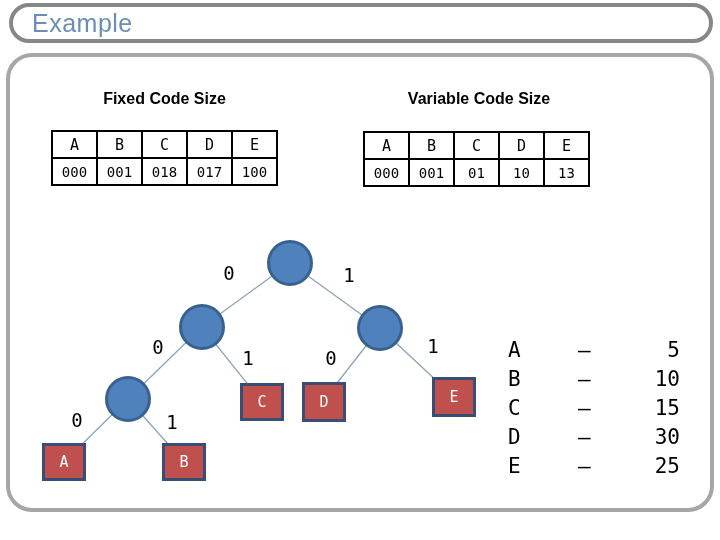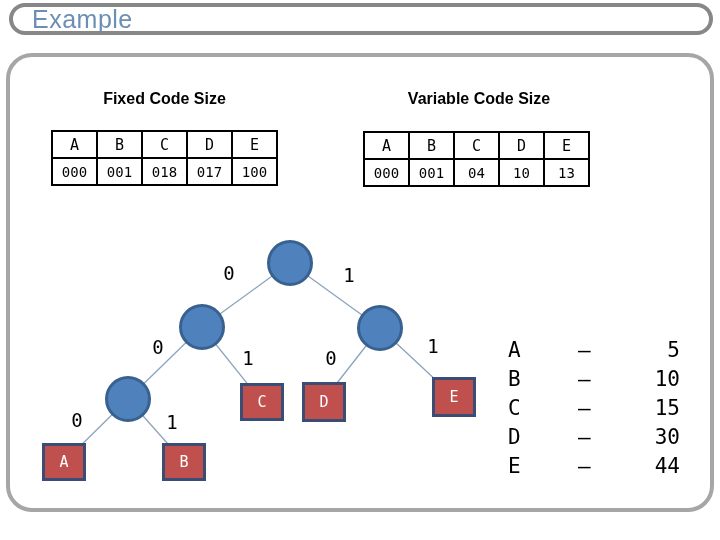--- a/index.html
+++ b/index.html
@@ -1,20 +1,20 @@
 <!DOCTYPE html>
 <html><head>
 <meta charset="utf-8">
 <style>
   html,body{margin:0;padding:0;background:#fff;}
   .slide{position:relative;width:720px;height:540px;background:#ffffff;overflow:hidden;
          font-family:"Liberation Sans",sans-serif;color:#000;}
 
   
-  .title-bar{position:absolute;left:9px;top:3px;width:704px;height:32px;box-sizing:border-box;
+  .title-bar{position:absolute;left:9px;top:3px;width:704px;height:40px;box-sizing:border-box;
              border:4px solid #878787;border-radius:22px;display:flex;align-items:center;padding-left:19px;}
   .slide-title{font-size:25px;color:#6c8eb4;letter-spacing:.5px;}
   .body-frame{position:absolute;left:6px;top:53px;width:708px;height:459px;box-sizing:border-box;
               border:4px solid #a6a6a6;border-radius:26px;}
 
   
   .table-heading{position:absolute;font-weight:bold;font-size:16px;text-align:center;}
   .heading-fixed{left:51px;top:90px;width:227px;}
   .heading-variable{left:363px;top:90px;width:232px;}
   table.code-table{position:absolute;border-collapse:collapse;table-layout:fixed;}
@@ -89,21 +89,21 @@
         <tr class="letters">
       <td>A</td>
       <td>B</td>
       <td>C</td>
       <td>D</td>
       <td>E</td>
     </tr>
     <tr class="codes">
       <td>000</td>
       <td>001</td>
-      <td>04</td>
+      <td>01</td>
       <td>10</td>
       <td>13</td>
     </tr>
   </tbody>
     </table>
 
   <svg class="tree-edges" viewBox="0 0 720 540">
     <line x1="290" y1="263" x2="202" y2="327" stroke="#8ca3bd" stroke-width="1.3"></line>
     <line x1="290" y1="263" x2="380" y2="328" stroke="#8ca3bd" stroke-width="1.3"></line>
     <line x1="202" y1="327" x2="128" y2="399" stroke="#8ca3bd" stroke-width="1.3"></line>
@@ -161,17 +161,17 @@
       <span class="freq-val">15</span>
     </div>
     <div class="freq-row">
       <span class="freq-sym">D</span>
       <span class="freq-dash">–</span>
       <span class="freq-val">30</span>
     </div>
     <div class="freq-row">
       <span class="freq-sym">E</span>
       <span class="freq-dash">–</span>
-      <span class="freq-val">44</span>
+      <span class="freq-val">25</span>
     </div>
   </div>
 
 </div>
 
 </body></html>

